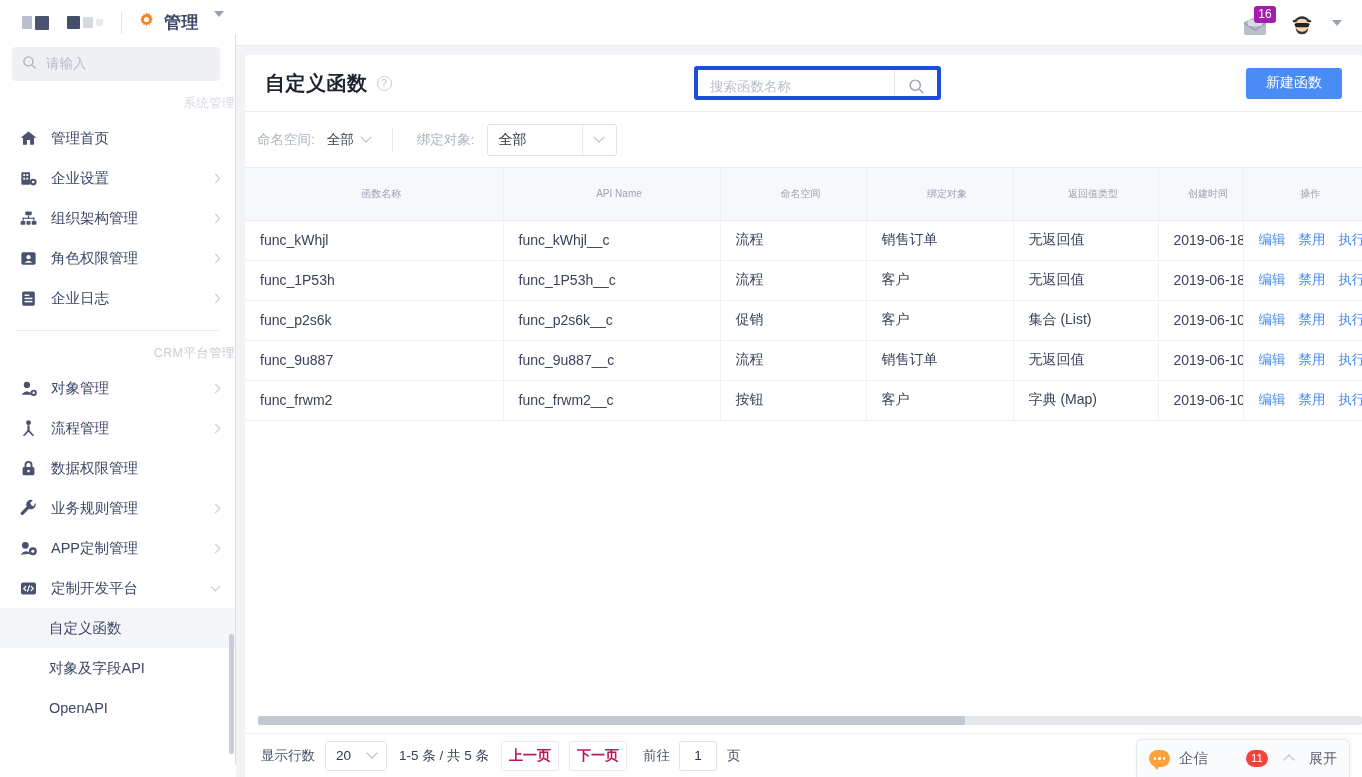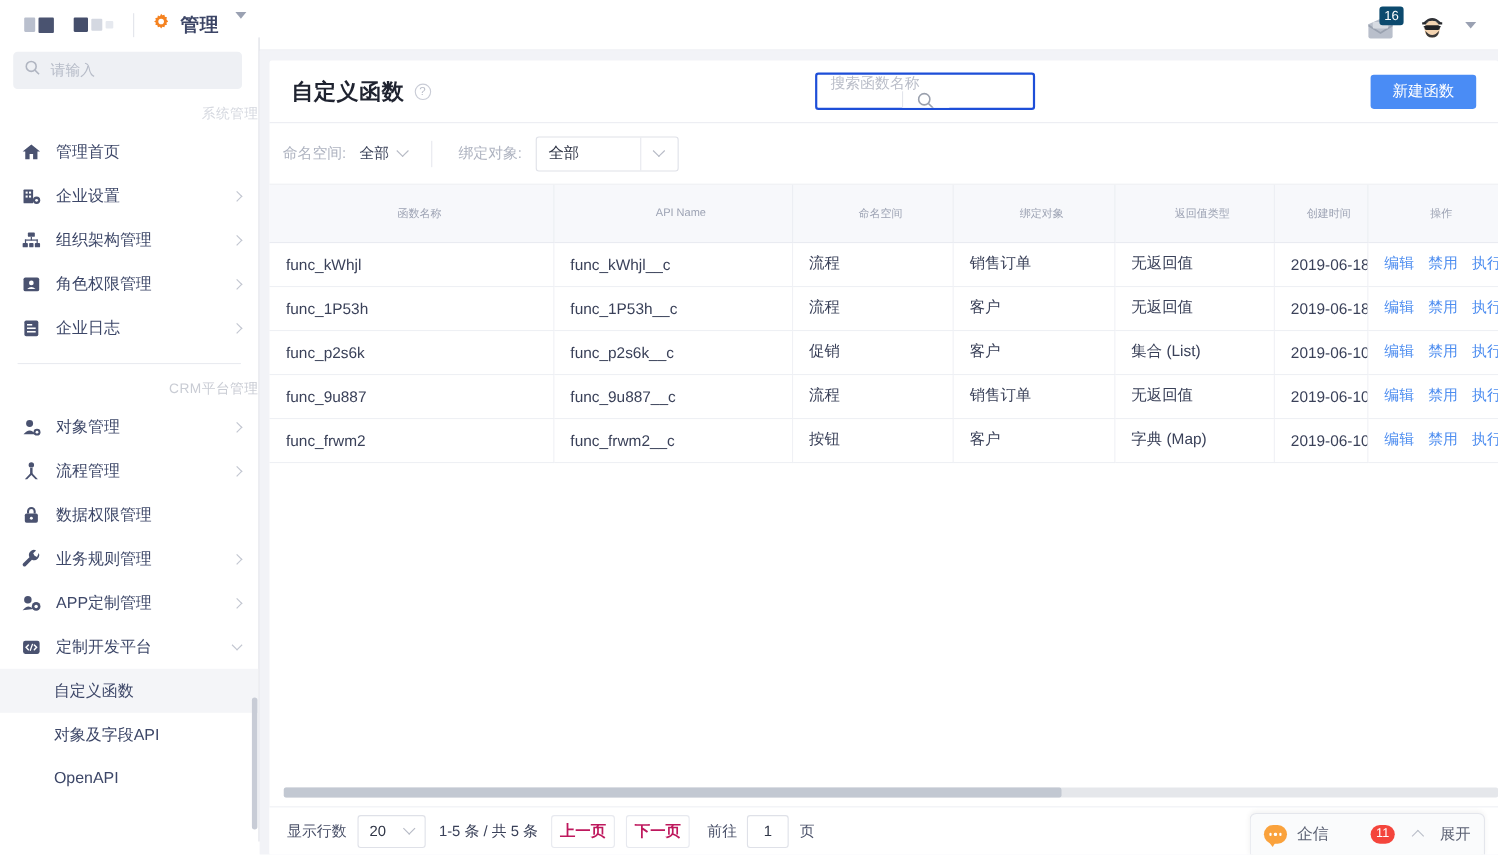--- a/index.html
+++ b/index.html
@@ -33,21 +33,21 @@
     width: 0; height: 0; border-left: 5px solid transparent;
     border-right: 5px solid transparent; border-top: 6px solid #9aa1b2; margin-left: 6px;
   }
   .topbar-right {
     margin-left: auto; display: flex; align-items: center; padding-right: 20px; gap: 18px;
   }
   .notif-wrap { position: relative; width: 30px; height: 30px; cursor: pointer; }
   .notif-icon { position: absolute; left: 2px; top: 8px; }
   .badge {
     position: absolute; top: -2px; left: 14px;
-    background: #0c4a6e; color: #fff; font-size: 12px; line-height: 16px;
+    background: #a21caf; color: #fff; font-size: 12px; line-height: 16px;
     min-width: 22px; height: 17px; border-radius: 3px; text-align: center;
     font-weight: 400; padding: 0 3px;
   }
   .avatar-wrap { display: flex; align-items: center; gap: 10px; cursor: pointer; }
   .avatar { width: 28px; height: 28px; border-radius: 50%; overflow: hidden; background: #fff; }
 
   
   .sidebar {
     position: absolute; top: 34px; left: 0; width: 236px; height: 731px;
     background: #ffffff; border-right: 1px solid #d9dce3; overflow: hidden;
@@ -97,22 +97,22 @@
     border-bottom: 1px solid #ecedf2;
   }
   .page-title { font-size: 20px; color: #1f2330; font-weight: 700; letter-spacing: .5px; }
   .help-icon {
     width: 15px; height: 15px; border: 1px solid #c9ccd6; border-radius: 50%;
     color: #b9bdc8; font-size: 10.5px; line-height: 13px; text-align: center;
     margin-left: 9px; cursor: pointer;
   }
   .head-right { margin-left: auto; display: flex; align-items: center; padding-right: 20px; gap: 0; }
   .search-box {
-    display: flex; align-items: center; height: 34px; border: 2px solid #1d4ed8;
-    border-radius: 3px; overflow: hidden; margin-right: 305px; flex-direction: column;
+    display: flex; align-items: flex-start; height: 34px; border: 4px solid #1d4ed8;
+    border-radius: 3px; overflow: hidden; margin-right: 305px;
   }
   .search-box input {
     width: 196px; height: 32px; border: 0; outline: 0; padding: 0 12px;
     font-size: 13.5px; color: #303648; font-family: inherit; background: transparent;
   }
   .search-box input::placeholder { color: #b9bdc8; }
   .search-btn {
     width: 43px; height: 32px; border-left: 1px solid #e3e5ec; background: #fff;
     display: flex; align-items: center; justify-content: center; cursor: pointer;
   }

